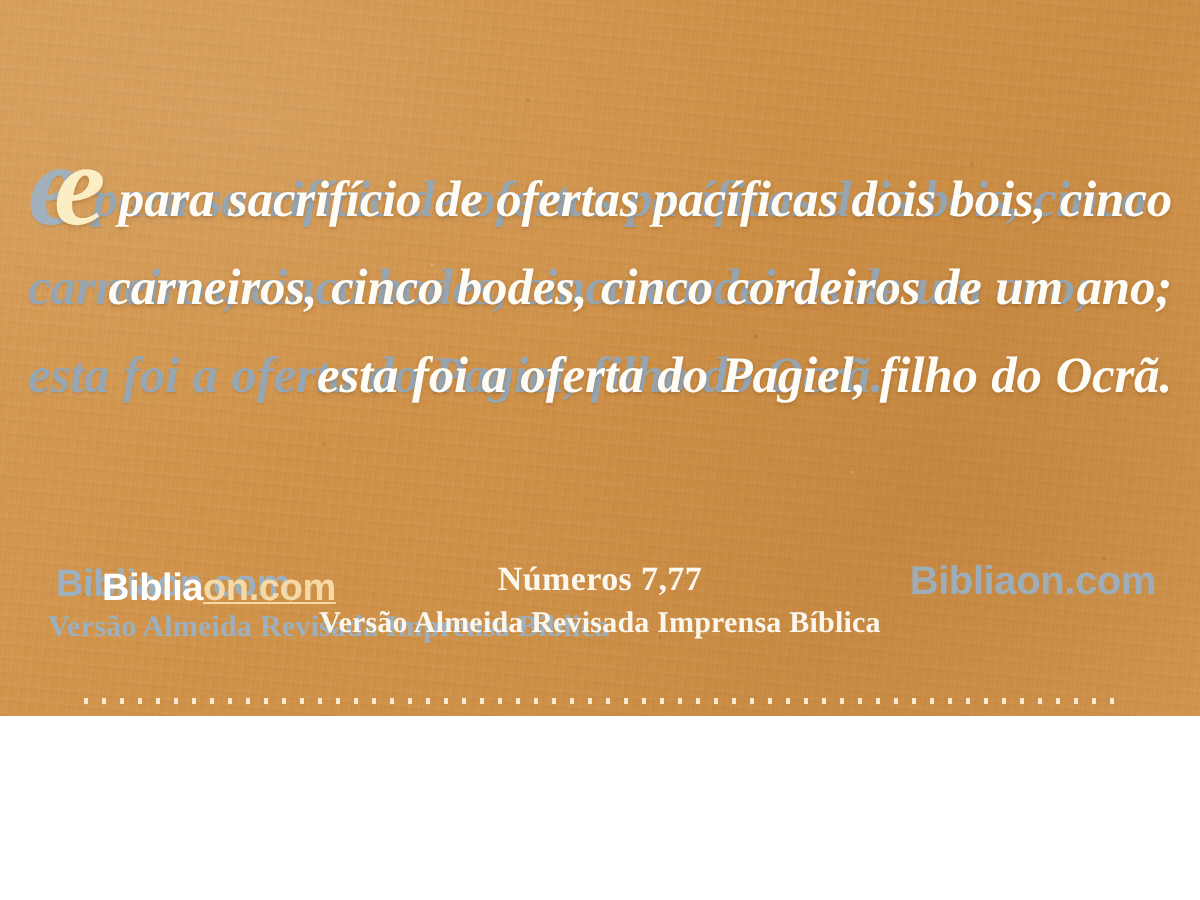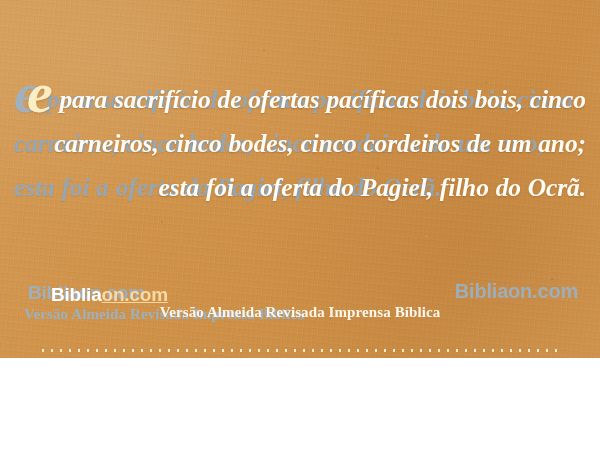--- a/index.html
+++ b/index.html
@@ -213,18 +213,19 @@
   <div id="footer-ghost">
     <div class="logo-ghost">Bibliaon.com</div>
     <div class="logo-ghost-right">Bibliaon.com</div>
     <div class="version-ghost">Versão Almeida Revisada Imprensa Bíblica</div>
   </div>
 
   <div id="footer">
     <div class="logo">
       <span class="w1">Biblia</span><span class="w2">on.com</span>
     </div>
+    <div class="ref">Números 7,77</div>
     <div class="version">Versão Almeida Revisada Imprensa Bíblica</div>
   </div>
 
   <div id="dot-rule"></div>
 
 </div>
 
 </body></html>

